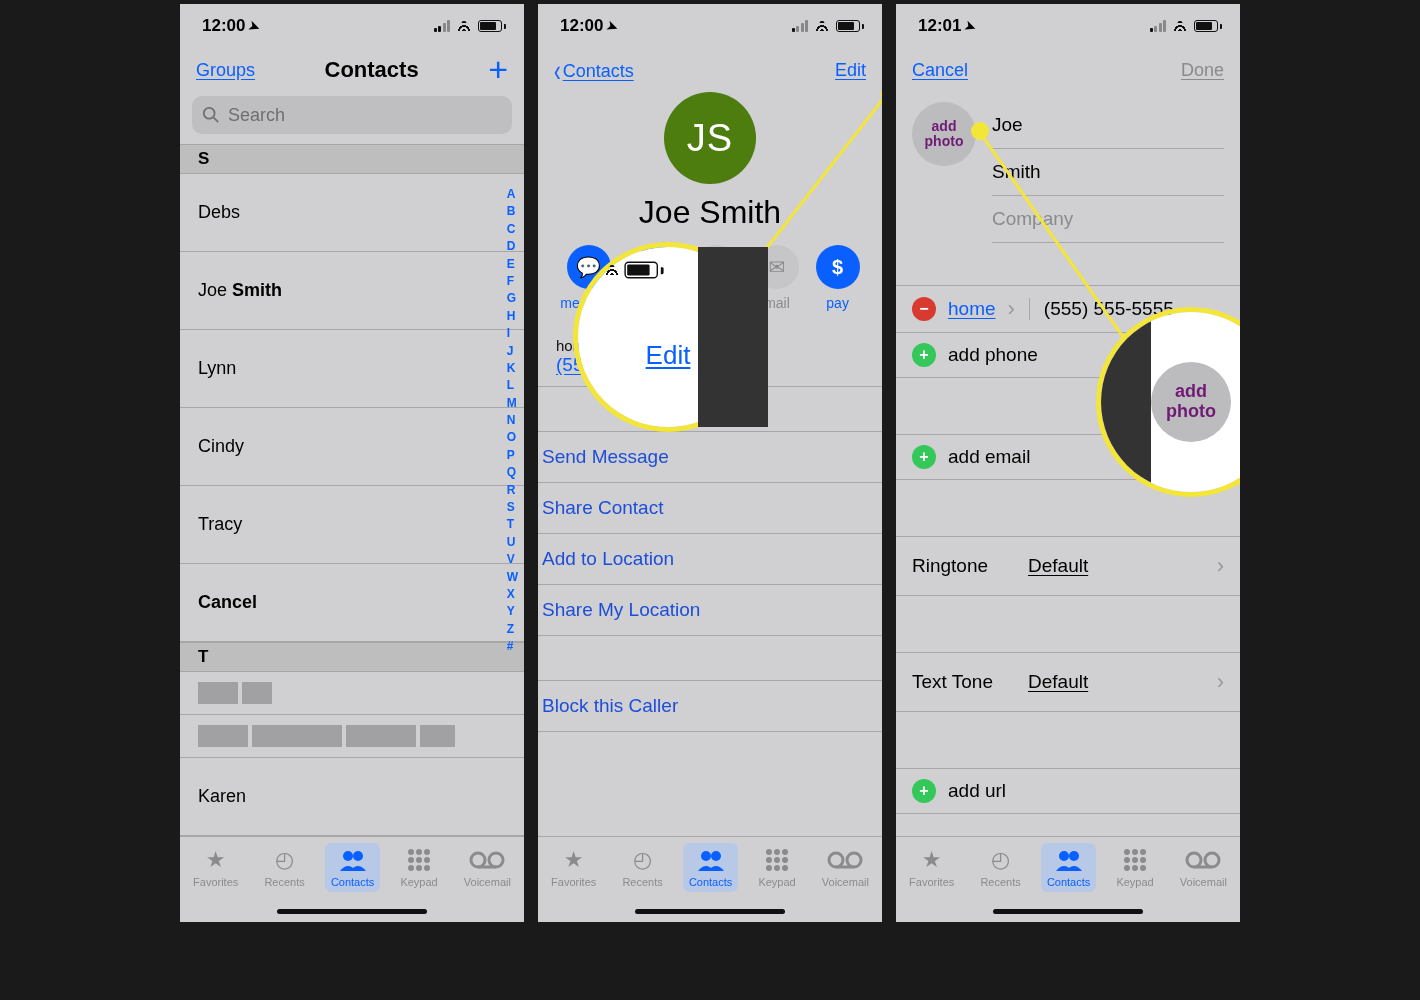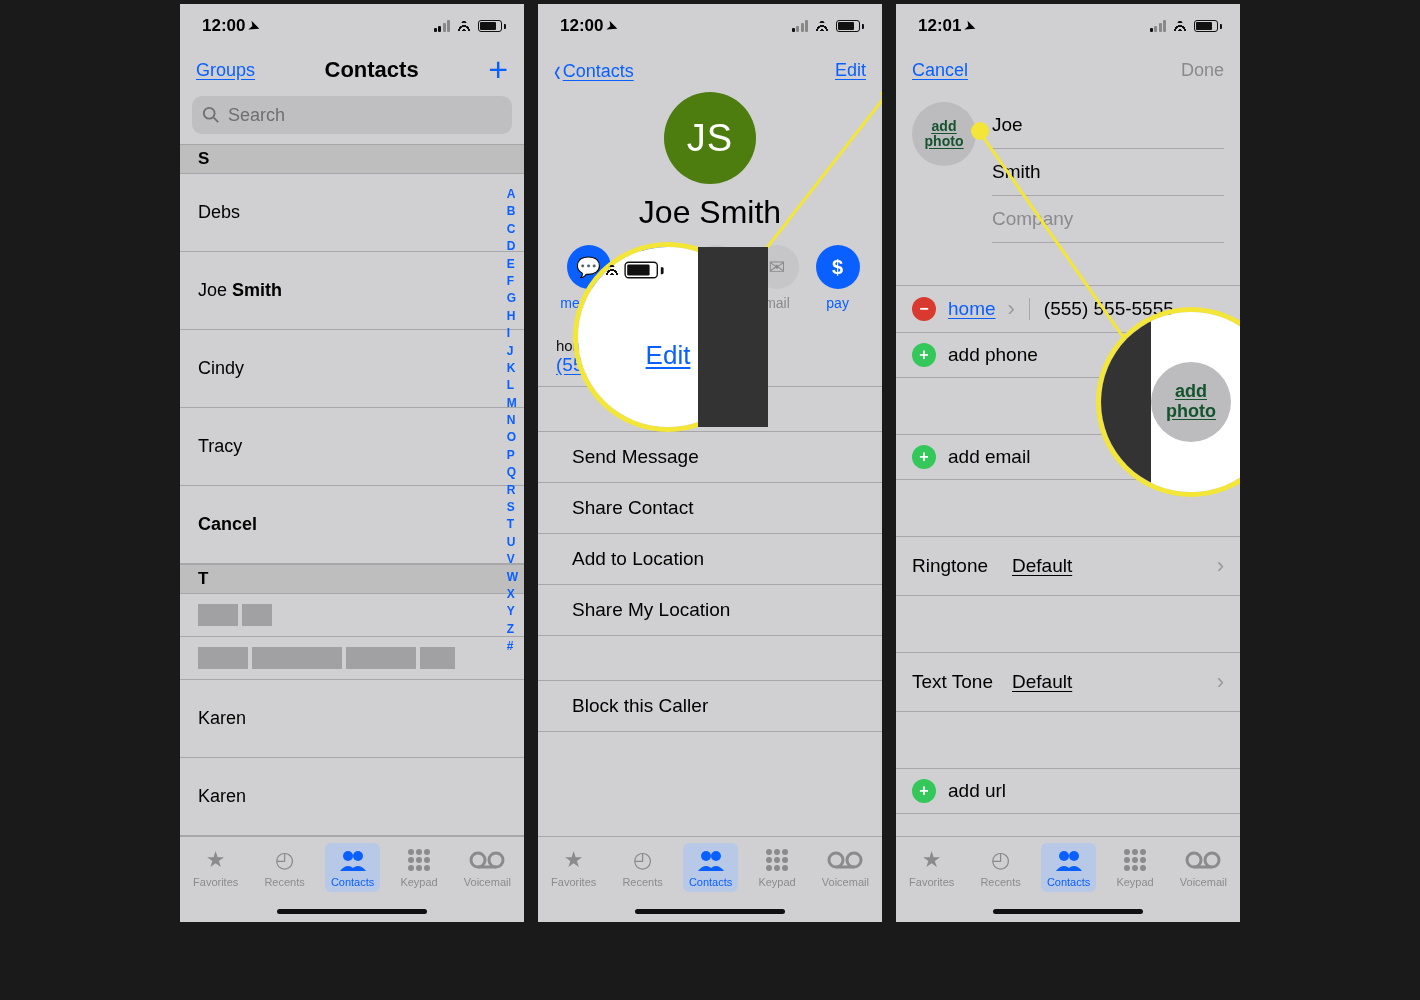--- a/index.html
+++ b/index.html
@@ -93,42 +93,42 @@
   .actions{display:flex;justify-content:space-around;padding:0 14px;margin-bottom:18px}
   .action{display:flex;flex-direction:column;align-items:center;gap:6px;font-size:14px}
   .action-icon{width:44px;height:44px;border-radius:50%;display:flex;align-items:center;justify-content:center;font-size:20px}
   .ai-active{background:#0a60ff;color:#fff}
   .ai-dim{background:#c6c6c8;color:#8b8b8d}
   .action .lbl{color:#0a60ff}
   .action .lbl.dim{color:#8b8b8d}
   .field-block{padding:8px 18px 10px;border-bottom:0.5px solid #a7a7a9}
   .field-block .flabel{font-size:15px;color:#111}
   .field-block .fval{color:#0a60ff;font-size:19px;text-decoration:underline;text-underline-offset:3px}
-  .big-link-row{padding:14px 34px;border-bottom:0.5px solid #a7a7a9;color:#000000;font-size:19px}
+  .big-link-row{padding:14px 4px;border-bottom:0.5px solid #a7a7a9;color:#1d4ed8;font-size:19px}
   .spacer{height:44px}
 
   
   .s3-content{flex:1;overflow:hidden;position:relative}
   .edit-head{display:flex;gap:16px;padding:10px 16px 6px}
   .add-photo{width:64px;height:64px;border-radius:50%;background:#bcbcbe;display:flex;align-items:center;justify-content:center;text-align:center;font-size:14px;font-weight:600;line-height:1.1}
-  .add-photo span{color:#14532d;text-decoration:underline;text-underline-offset:2px}
+  .add-photo span{color:#701a75;text-underline-offset:2px}
   .fields-col{flex:1;display:flex;flex-direction:column}
   .ef-row{border-bottom:0.5px solid #a7a7a9;padding:12px 0;font-size:19px}
   .ef-row.ph{color:#8b8b8d}
   .edit-row{display:flex;align-items:center;padding:10px 16px;border-bottom:0.5px solid #a7a7a9;gap:12px;font-size:19px}
   .edit-row.top{border-top:0.5px solid #a7a7a9}
   .circ{width:24px;height:24px;border-radius:50%;display:flex;align-items:center;justify-content:center;color:#fff;font-size:16px;font-weight:700;flex-shrink:0}
   .circ.red{background:#d93a2f}
   .circ.green{background:#34c759}
   .fl-link{color:#0a60ff;text-decoration:underline;text-underline-offset:3px}
   .phone-num{border-left:0.5px solid #a7a7a9;padding-left:14px;margin-left:2px}
   .chev-r{color:#9a9a9c;font-size:22px}
   .gap36{height:36px}
   .gap56{height:56px}
-  .setting-row{display:flex;align-items:center;padding:16px;border-top:0.5px solid #a7a7a9;border-bottom:0.5px solid #a7a7a9;font-size:19px;gap:0}
+  .setting-row{display:flex;align-items:center;padding:16px;border-top:0.5px solid #a7a7a9;border-bottom:0.5px solid #a7a7a9;font-size:19px;gap:16px}
   .setting-row .slabel{min-width:100px}
   .setting-row .sval{text-decoration:underline;text-underline-offset:3px}
   .setting-row .chev-r{margin-left:auto}
 
   
   .tabbar{height:86px;border-top:0.5px solid #a7a7a9;display:flex;justify-content:space-around;align-items:flex-start;padding-top:6px;background:#d0d0d2;position:relative}
   .tab{display:flex;flex-direction:column;align-items:center;gap:3px;font-size:11px;color:#8b8b8d;padding:4px 6px;border-radius:6px}
   .tab.active{color:#0a60ff;background:#b8c9e8}
   .tab .ticon{height:26px;display:flex;align-items:center;justify-content:center;font-size:22px}
   .home-ind{position:absolute;bottom:8px;left:50%;transform:translateX(-50%);width:150px;height:5px;background:#111;border-radius:3px}
@@ -182,20 +182,21 @@
         <circle cx="8" cy="8" r="6" stroke="#6f6f72" stroke-width="2" fill="none"></circle>
         <line x1="13" y1="13" x2="18" y2="18" stroke="#6f6f72" stroke-width="2"></line>
       </svg>
     <span>Search</span>
   </div>
 
   <div class="list">
     <div class="section-head">S</div>
     <div class="row"><span>Debs</span></div>
     <div class="row"><span>Joe  </span><span class="bold">Smith</span></div>
+    <div class="row"><span>Lynn</span></div>
     <div class="row"><span>Cindy</span></div>
     <div class="row"><span>Tracy</span></div>
     <div class="row"><span class="bold">Cancel</span></div>
     <div class="section-head sel">T</div>
     <div class="blur-row">
         <span class="blur" style="width:40px"></span>
         <span class="blur" style="width:30px"></span>
       </div>
     <div class="blur-row">
         <span class="blur" style="width:50px"></span>
@@ -456,21 +457,21 @@
             <span class="batt-fill"></span>
           </span>
           <span class="batt-cap"></span>
         </span>
     </div>
   </div>
 
   <div class="nav">
     <a class="link">Cancel</a>
     <span></span>
-    <span class="dim-link" style="text-underline-offset:3px">Done</span>
+    <span class="dim-link" style="text-decoration:underline;text-underline-offset:3px">Done</span>
   </div>
 
   <div class="s3-content">
     <div class="edit-head">
       <div class="add-photo">
         <span><span>add</span><br><span>photo</span></span>
       </div>
       <div class="fields-col">
         <div class="ef-row">Joe</div>
         <div class="ef-row">Smith</div>

